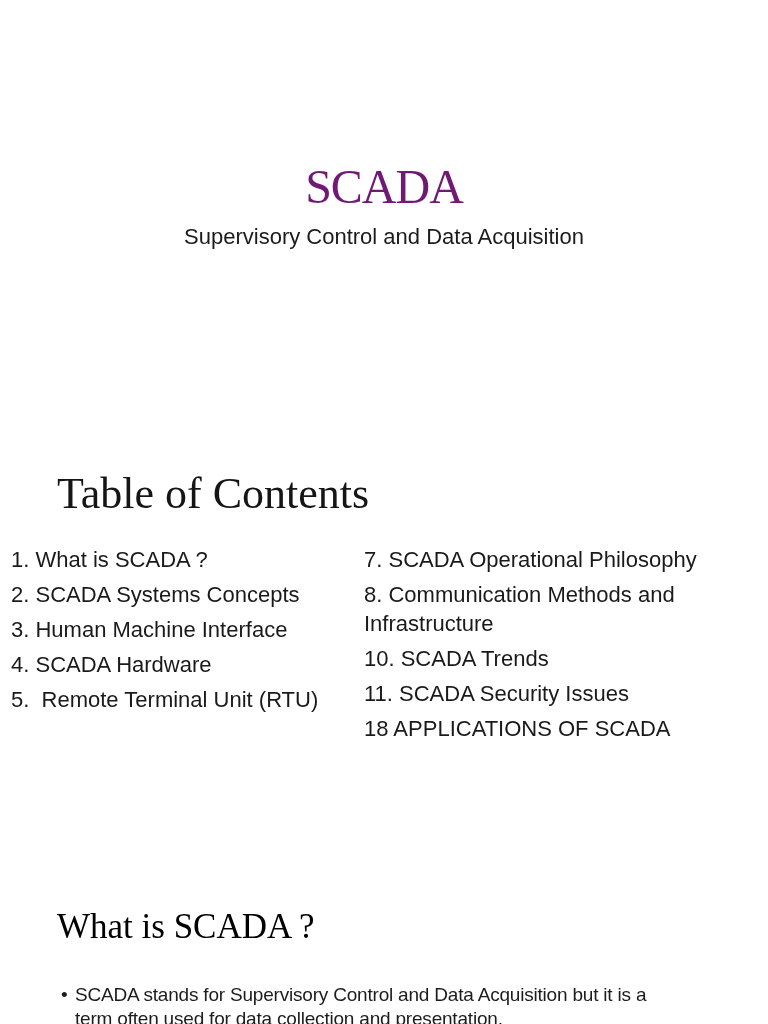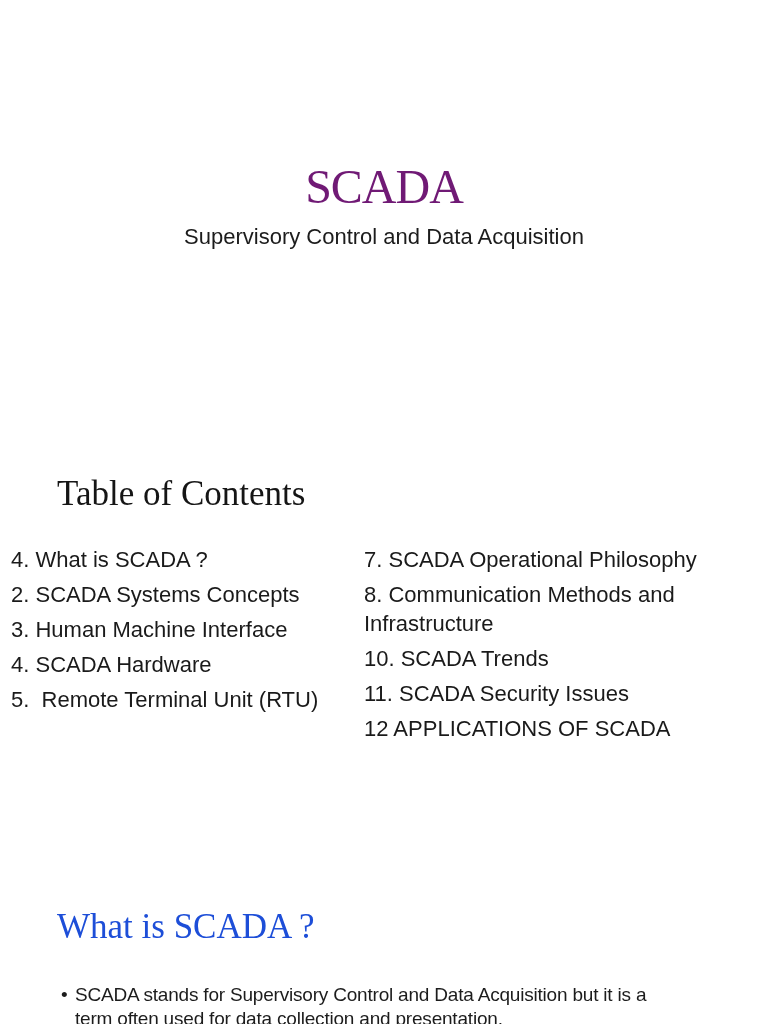--- a/index.html
+++ b/index.html
@@ -16,53 +16,53 @@
     font-size:48px;line-height:58px;letter-spacing:-1px;color:#701a75;
   }
   #title-subtitle{
     position:absolute;top:227px;left:0;width:768px;text-align:center;
     font-size:22px;line-height:20px;color:#1c1c1c;
   }
 
   
   #toc-heading{
     position:absolute;left:57px;top:473px;
-    font-size:35px;line-height:42px;color:#151515;
+    font-size:44px;line-height:42px;color:#151515;
   }
   .toc-left{position:absolute;left:11px;top:545px;width:350px;}
   .toc-left .toc-item{font-size:22px;line-height:29px;margin-bottom:6px;white-space:pre-wrap;}
   .toc-right{position:absolute;left:364px;top:545px;width:392px;}
   .toc-right .toc-item{font-size:22px;line-height:29px;margin-bottom:6px;}
   .toc-right .toc-item .line{line-height:29px;}
 
   
   #what-heading{
     position:absolute;left:57px;top:906px;
-    font-size:35px;line-height:42px;color:#1d4ed8;
+    font-size:35px;line-height:42px;color:#000000;
   }
   .bullet-list{position:absolute;left:61px;top:983px;width:660px;}
   .bullet-row{display:flex;align-items:flex-start;font-size:19px;line-height:24px;letter-spacing:-0.2px;color:#1c1c1c;}
   .bullet-row .marker{flex:0 0 14px;width:14px;font-size:19px;line-height:24px;}
   .bullet-row .lines{flex:1;}
   .bullet-row .lines .line{line-height:24px;}
 </style>
 </head>
 <body>
 
 <div class="page">
 
   <section>
     <h1 id="title-heading" class="serif">SCADA</h1>
     <div id="title-subtitle">Supervisory Control and Data Acquisition</div>
   </section>
 
   <section>
     <h2 id="toc-heading" class="serif">Table of Contents</h2>
     <div class="toc-left">
-        <div class="toc-item">4. What is SCADA ?</div>
+        <div class="toc-item">1. What is SCADA ?</div>
         <div class="toc-item">2. SCADA Systems Concepts</div>
         <div class="toc-item">3. Human Machine Interface</div>
         <div class="toc-item">4. SCADA Hardware</div>
         <div class="toc-item">5.  Remote Terminal Unit (RTU)</div>
       </div>
     <div class="toc-right">
         <div class="toc-item">
           <div class="lines">
             <div class="line">7. SCADA Operational Philosophy</div>
           </div>
@@ -78,21 +78,21 @@
             <div class="line">10. SCADA Trends</div>
           </div>
         </div>
         <div class="toc-item">
           <div class="lines">
             <div class="line">11. SCADA Security Issues</div>
           </div>
         </div>
         <div class="toc-item">
           <div class="lines">
-            <div class="line">12 APPLICATIONS OF SCADA</div>
+            <div class="line">18 APPLICATIONS OF SCADA</div>
           </div>
         </div>
       </div>
   </section>
 
   <section>
     <h2 id="what-heading" class="serif">What is SCADA ?</h2>
     <div class="bullet-list">
         <div class="bullet-row">
           <span class="marker">•</span>

